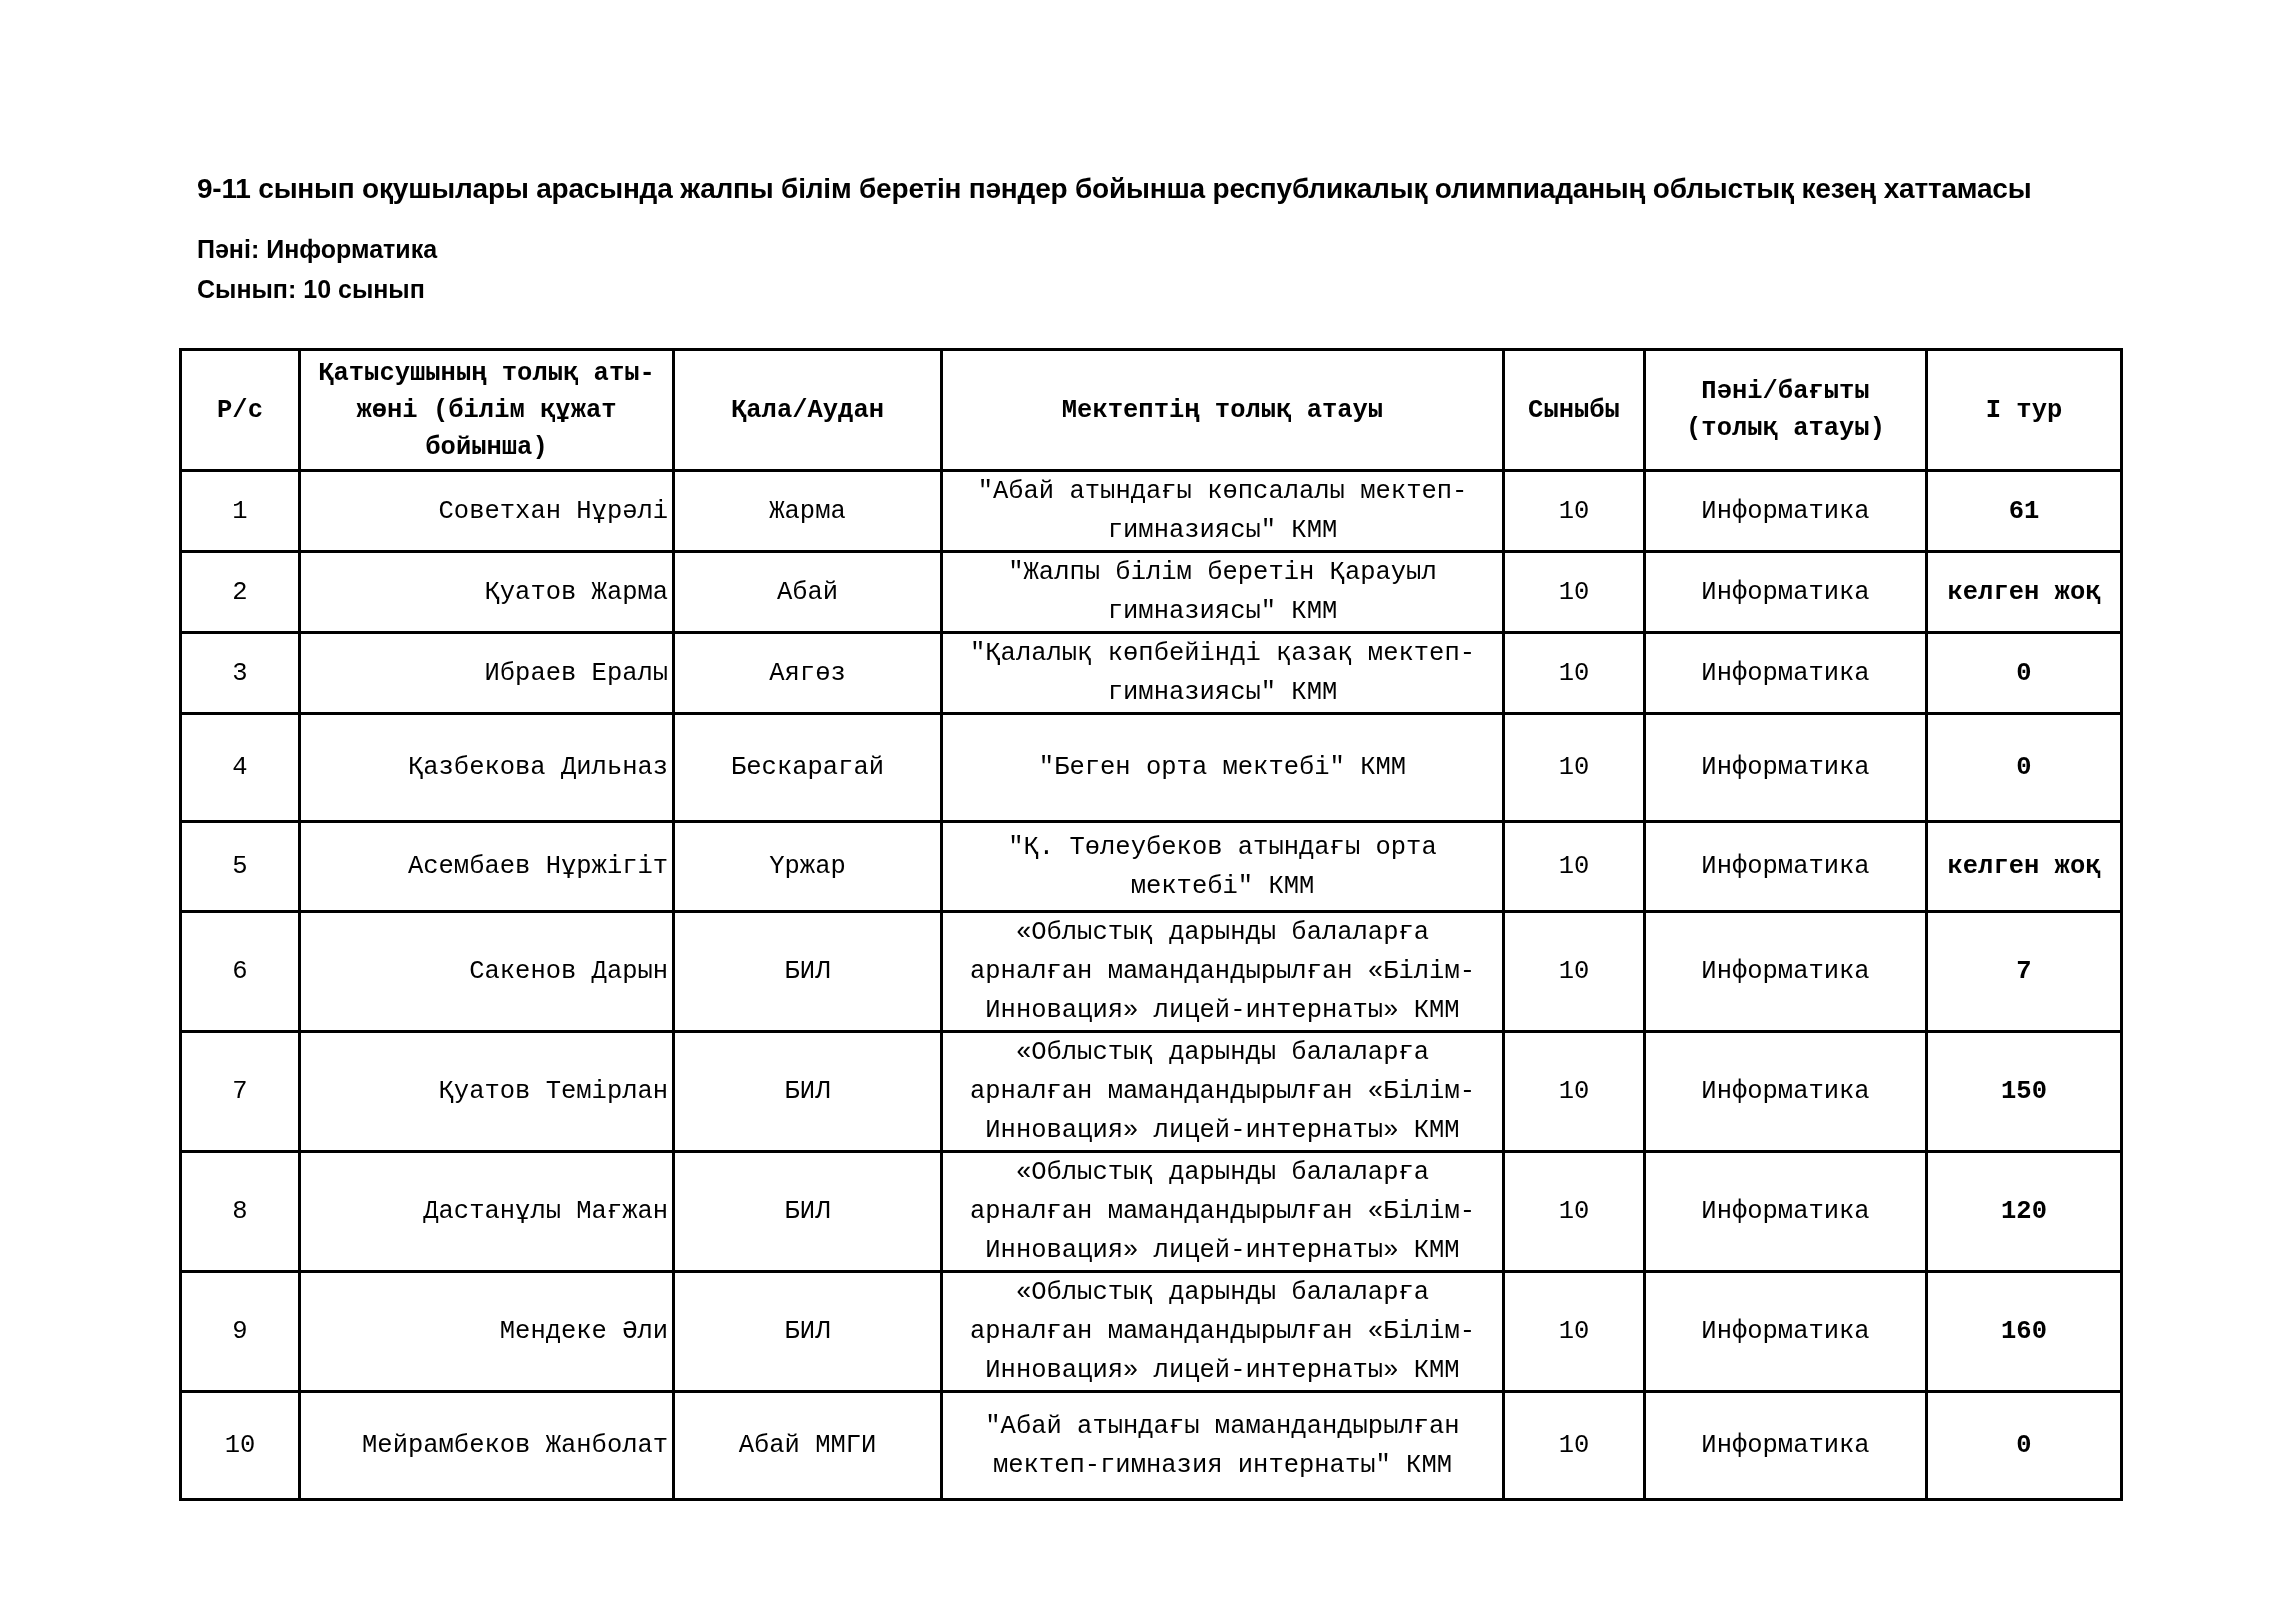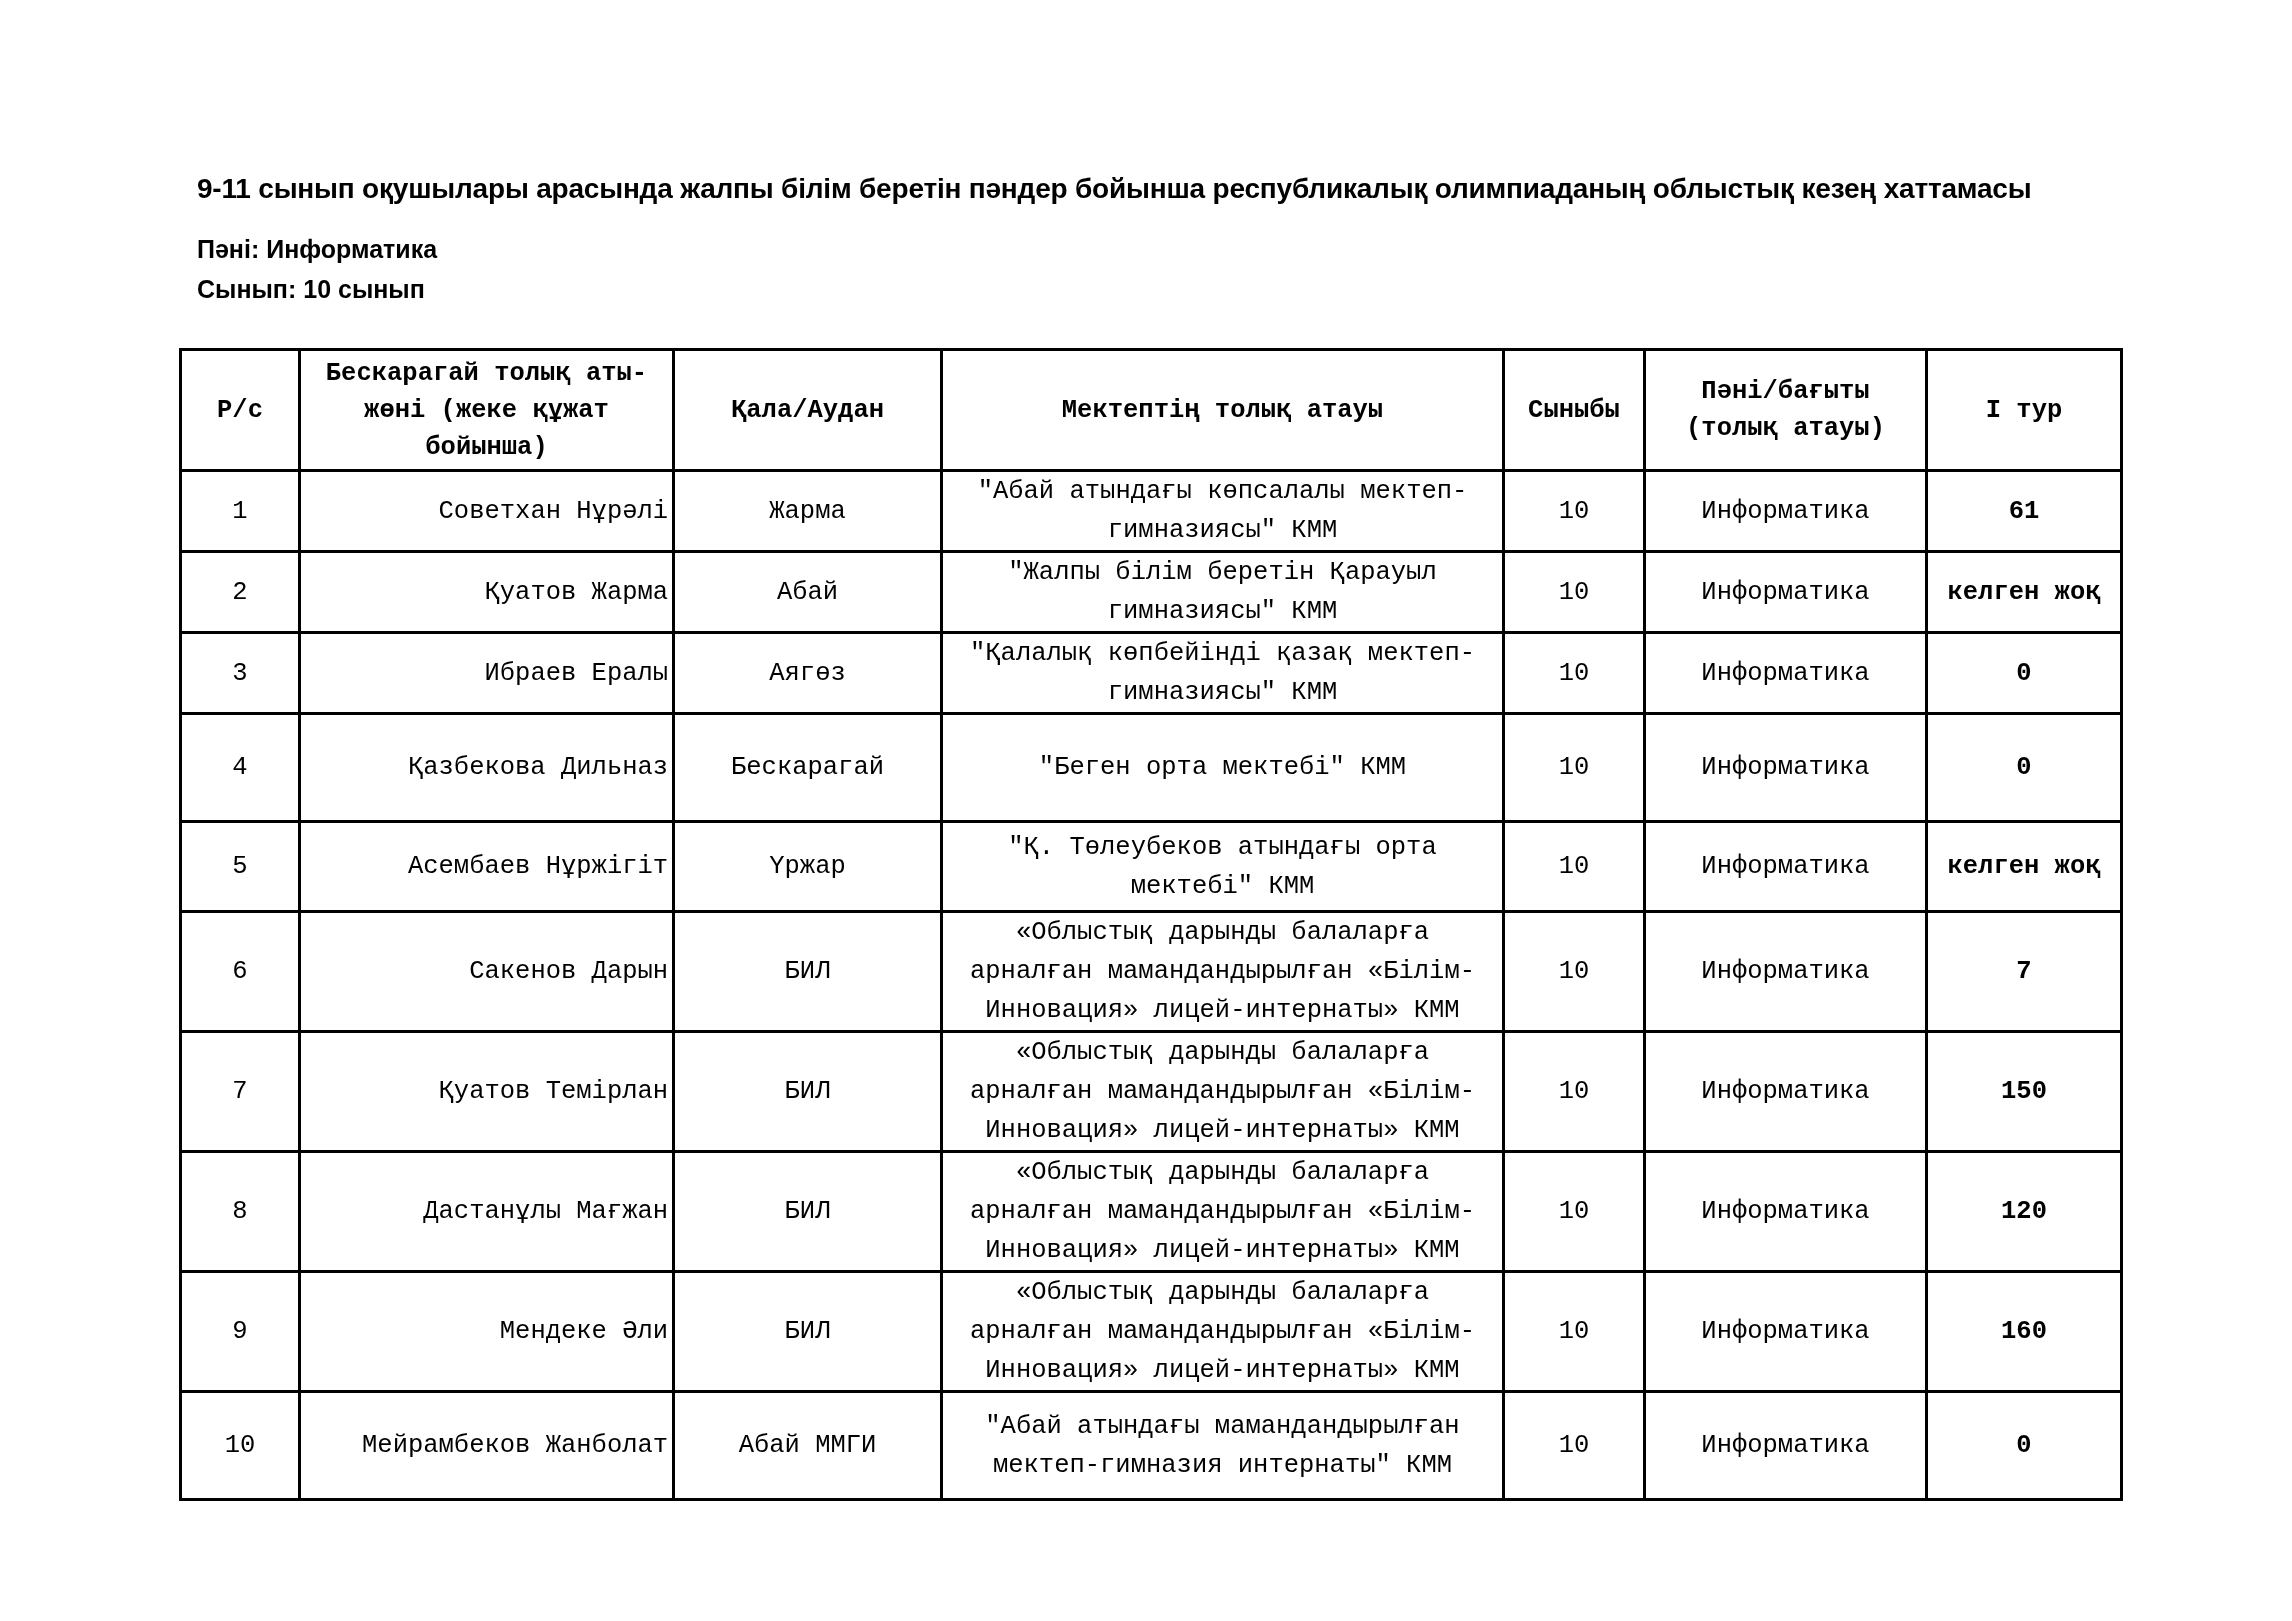--- a/index.html
+++ b/index.html
@@ -52,21 +52,21 @@
       <col class="c2">
       <col class="c3">
       <col class="c4">
       <col class="c5">
       <col class="c6">
       <col class="c7">
   </colgroup>
   <thead>
     <tr class="h0">
       <th>Р/с</th>
-      <th>Бескарагай толық аты-жөні (жеке құжат бойынша)</th>
+      <th>Қатысушының толық аты-жөні (білім құжат бойынша)</th>
       <th>Қала/Аудан</th>
       <th>Мектептің толық атауы</th>
       <th>Сыныбы</th>
       <th>Пәні/бағыты (толық атауы)</th>
       <th>І тур</th>
     </tr>
   </thead>
   <tbody id="tbody">
       <tr class="r1">
         <td class="c">1</td>

